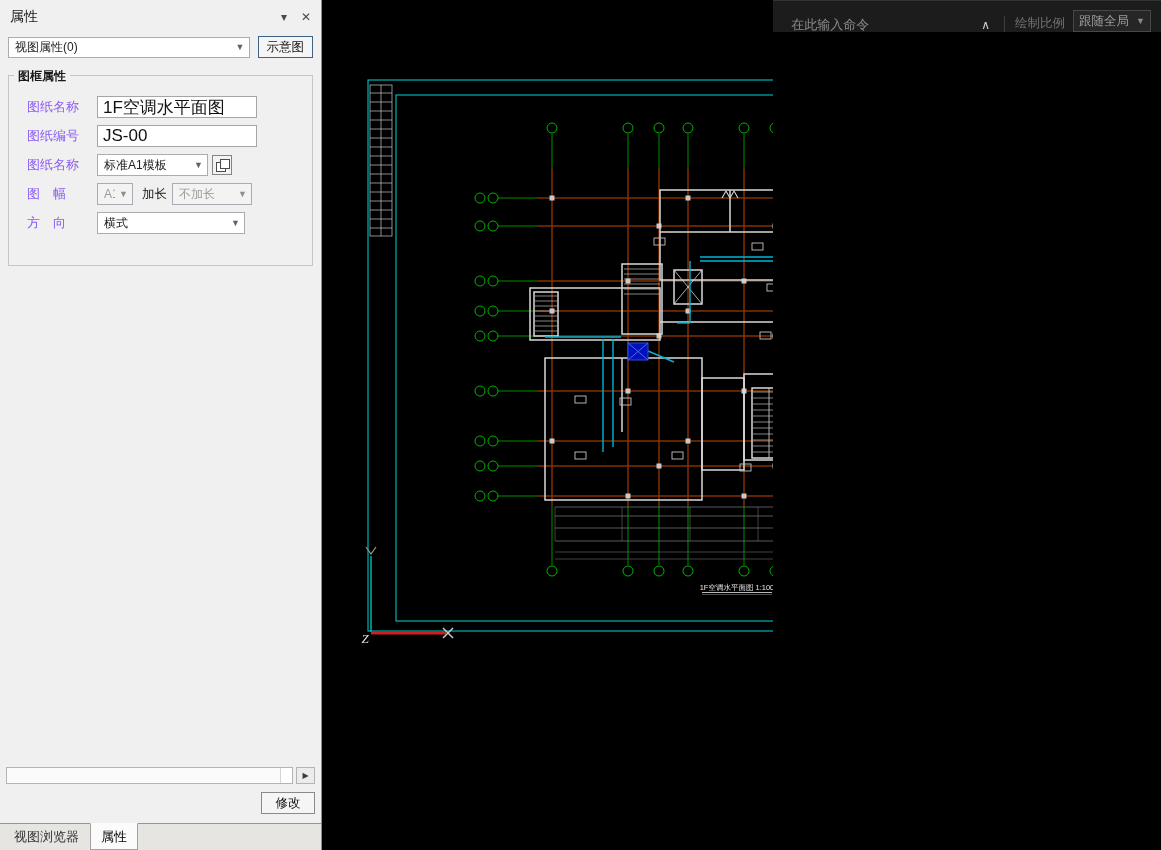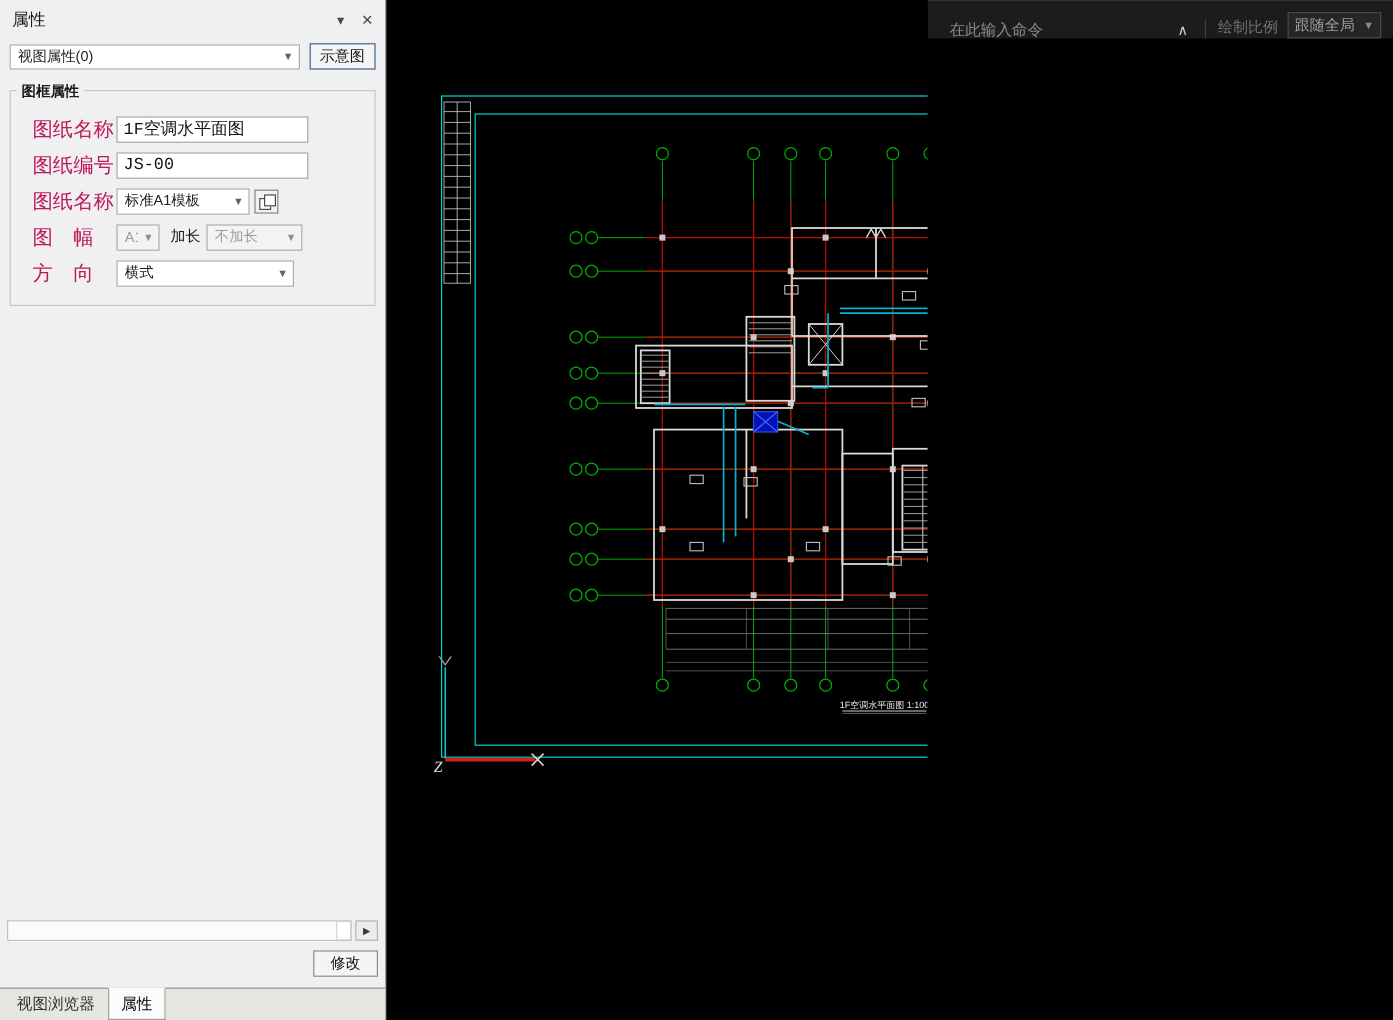--- a/index.html
+++ b/index.html
@@ -29,31 +29,31 @@
   .view-combo { flex:1; }
   .btn {
     background:#f5f5f5; border:1px solid #8a8a8a; height:22px;
     font-size:12.5px; color:#111; display:flex; align-items:center;
     justify-content:center; padding:0 8px; cursor:pointer;
   }
   .btn.schematic { margin-left:8px; border:1px solid #3f6287; }
 
   .groupbox {
     position:relative; margin:13px 8px 0 8px; border:1px solid #c6c6c6;
-    padding:13px 8px 8px 8px;
+    padding:13px 8px 24px 8px;
   }
   .groupbox .legend {
     position:absolute; top:-8px; left:5px; background:#f0f0f0;
     padding:0 4px; font-size:12px; font-weight:bold; color:#1a1a1a;
   }
   .frow { display:flex; align-items:center; margin:7px 0; }
-  .flabel { width:80px; font-size:17px; color:#be185d; padding-left:10px; }
+  .flabel { width:80px; font-size:13px; color:#8b5cf6; padding-left:10px; }
   .txt {
     width:160px; height:22px; border:1px solid #a5a5a5; background:#fff;
-    font-size:14px; color:#111; padding:0 5px; font-family:Liberation Mono, monospace; outline:none;
+    font-size:17px; color:#111; padding:0 5px; font-family:Liberation Sans, sans-serif; outline:none;
   }
   .combo.w160 { width:148px; height:22px; }
   .combo.w136 { width:111px; height:22px; }
   .combo.w46  { width:36px;  height:22px; }
   .combo.w80  { width:80px;  height:22px; }
   .combo.dis  { background:#f3f3f3; color:#9b9b9b; }
   .combo.dis .caret { color:#8f8f8f; }
   .mini-label { font-size:12.5px; color:#1a1a1a; margin:0 5px 0 9px; }
   .dup-btn {
     width:20px; height:20px; border:1px solid #848484; background:#f2f2f2;

